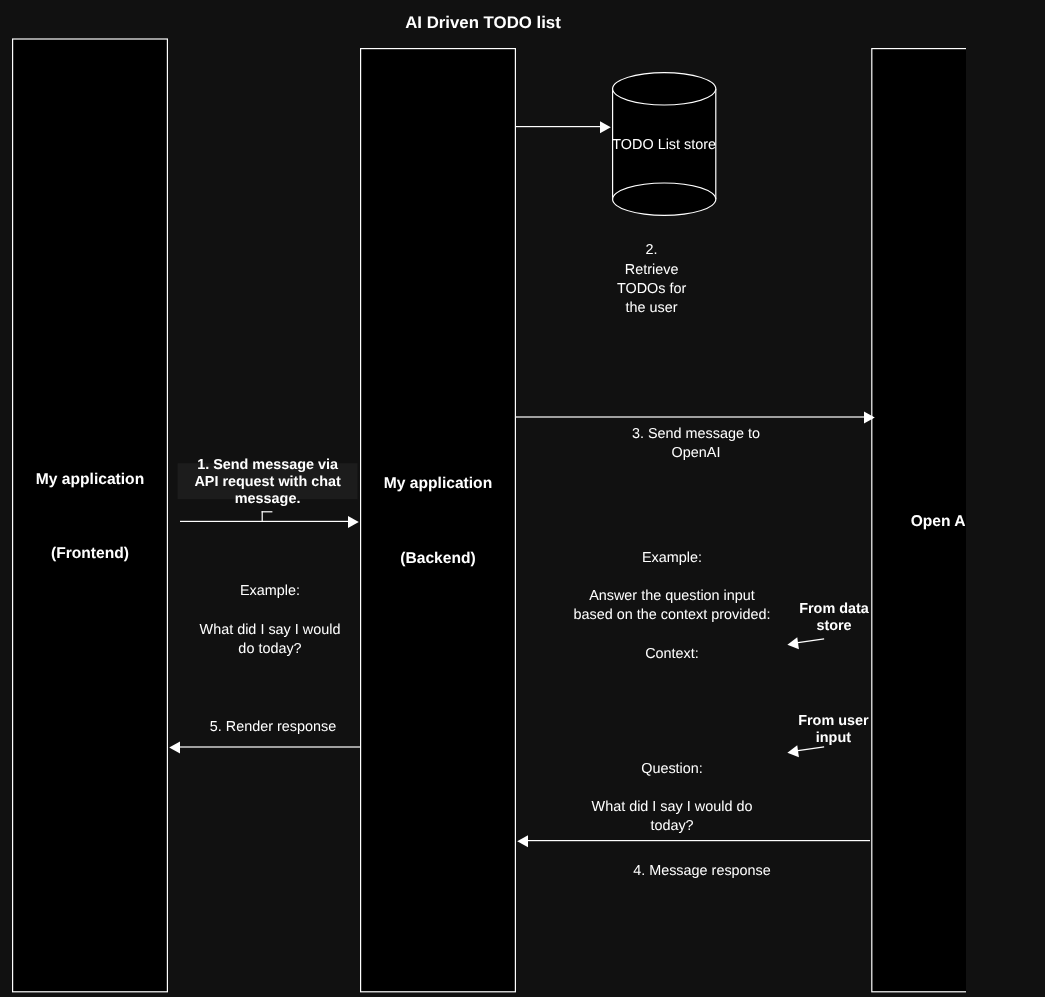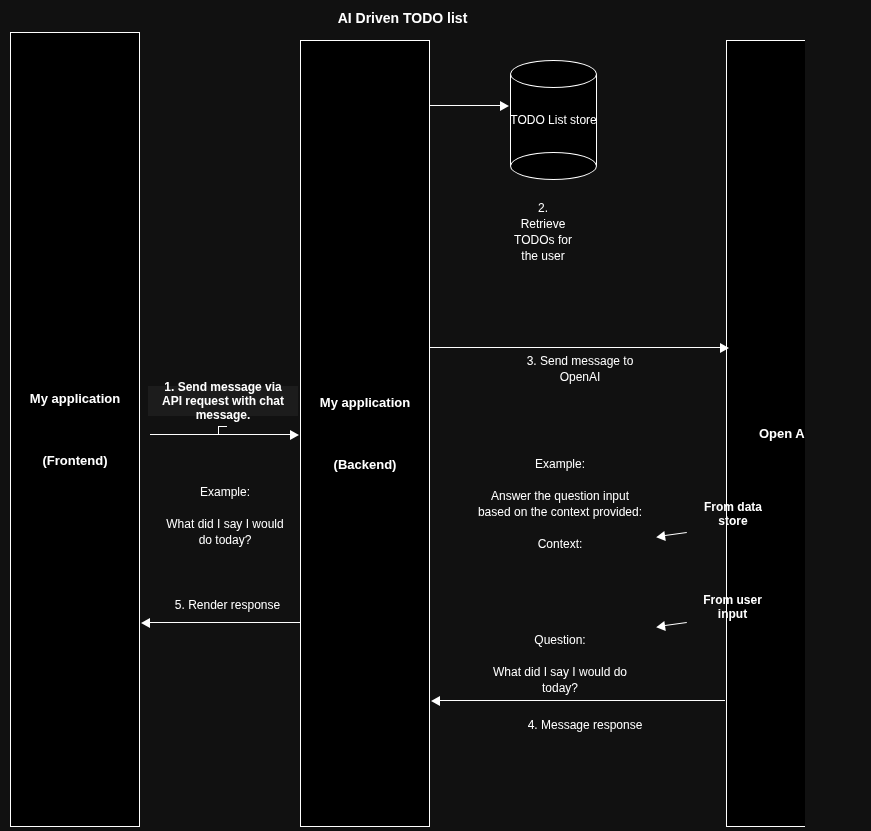--- a/index.html
+++ b/index.html
@@ -100,21 +100,20 @@
     line-height:16px;
     white-space:pre-line;
   }
   .txt b{font-weight:normal;}
   .annot{
     position:absolute;
     text-align:center;
     font-size:12px;
     font-weight:bold;
     line-height:14px;
-    margin-left:38px;
   }
   
   .annot-arrow{
     position:absolute;
     width:22px;height:1px;
     background:#ffffff;
     transform-origin:left center;
     transform:rotate(-8deg);
   }
   .annot-arrow:after{

